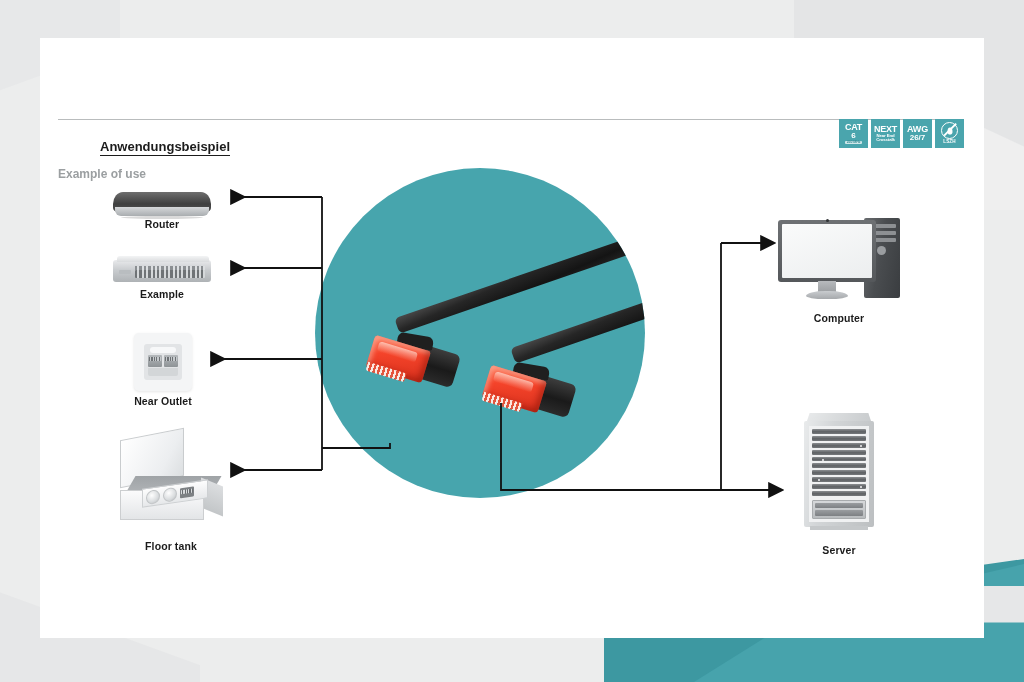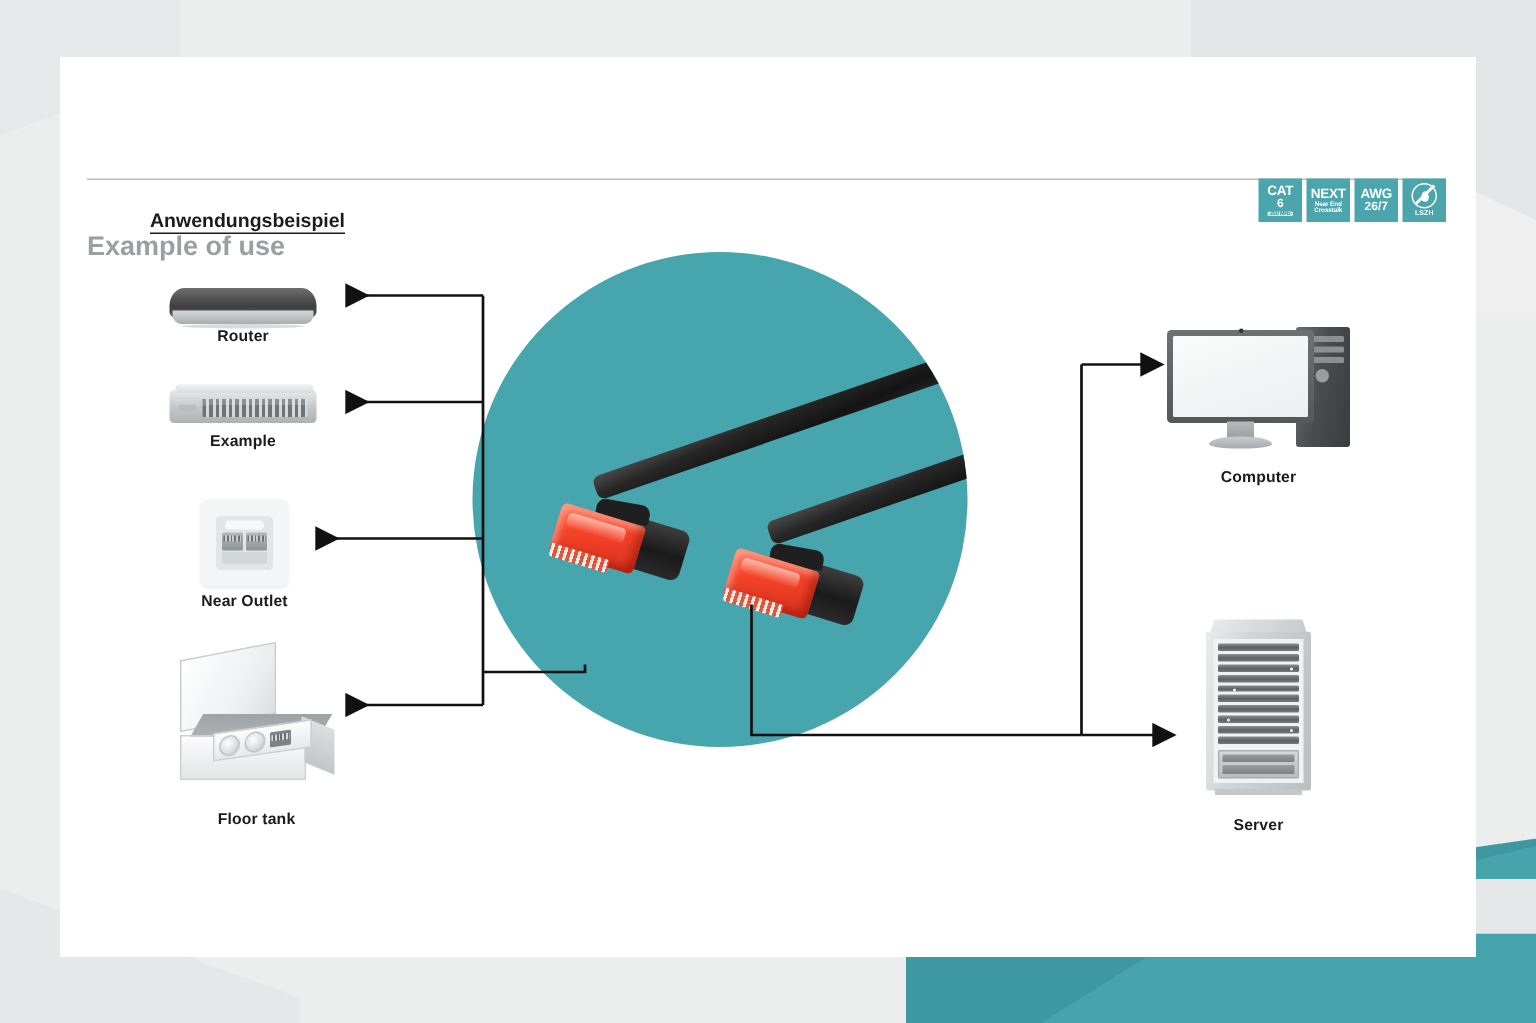--- a/index.html
+++ b/index.html
@@ -142,22 +142,22 @@
     font-size: 13px;
     font-weight: bold;
     color: #1b1b1b;
     border-bottom: 1.5px solid #1b1b1b;
     padding-bottom: 1px;
     margin-left: 42px;
   }
   .head-en {
     position: absolute;
     left: 18px;
-    top: 116px;
-    font-size: 18px;
+    top: 129px;
+    font-size: 12px;
     font-weight: bold;
     color: #9b9fa1;
   }
 
   
   .badges {
     position: absolute;
     right: 20px;
     top: 81px;
     display: flex;

